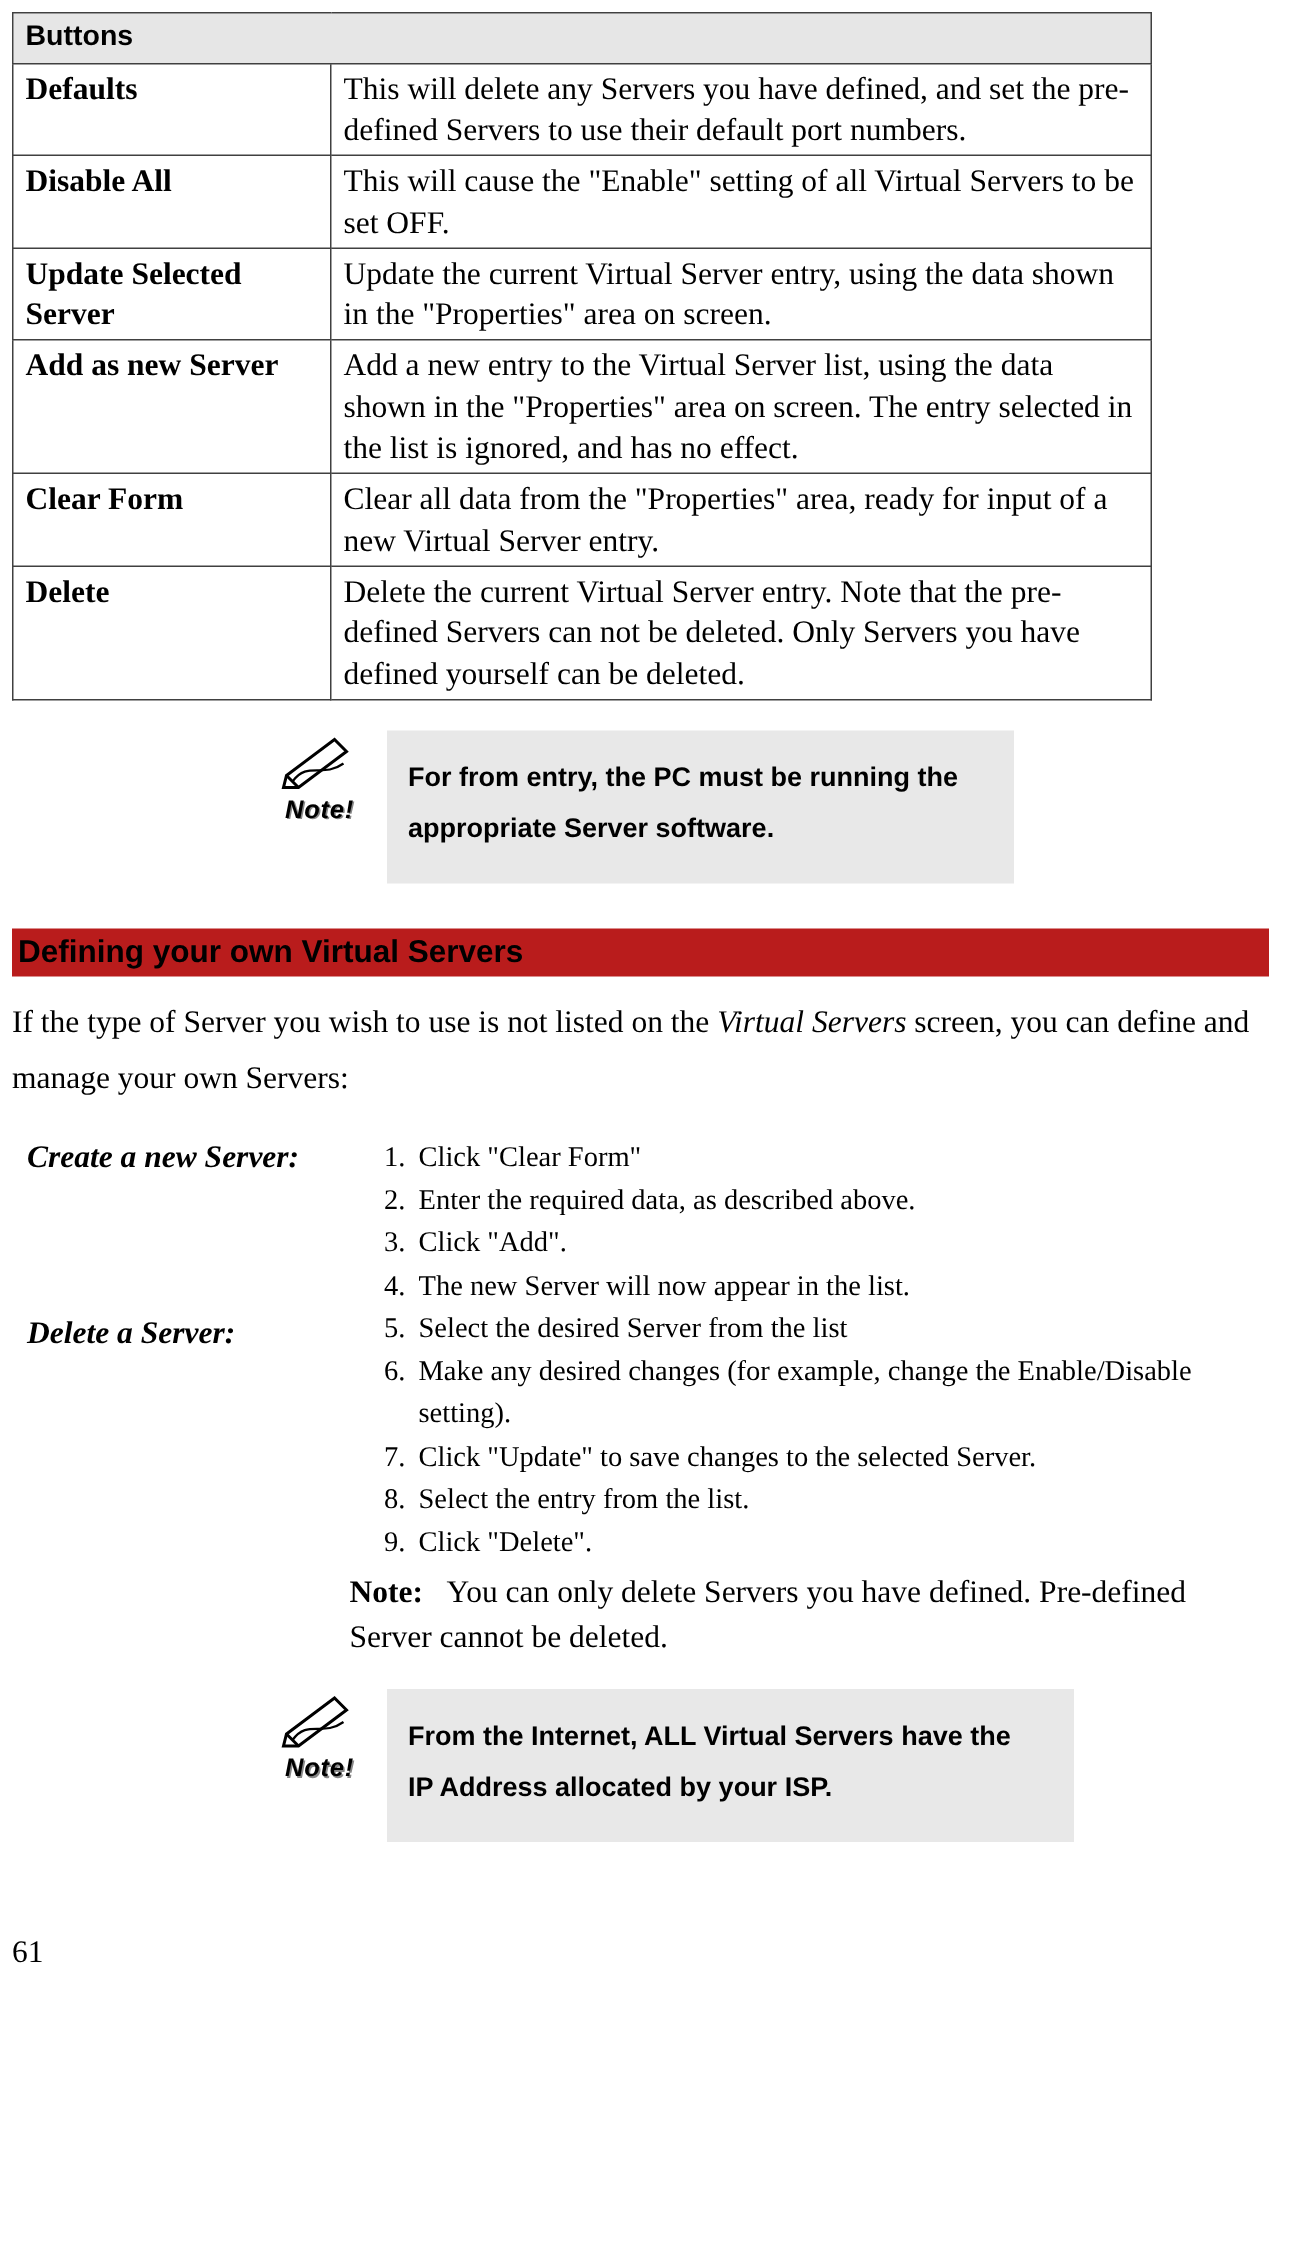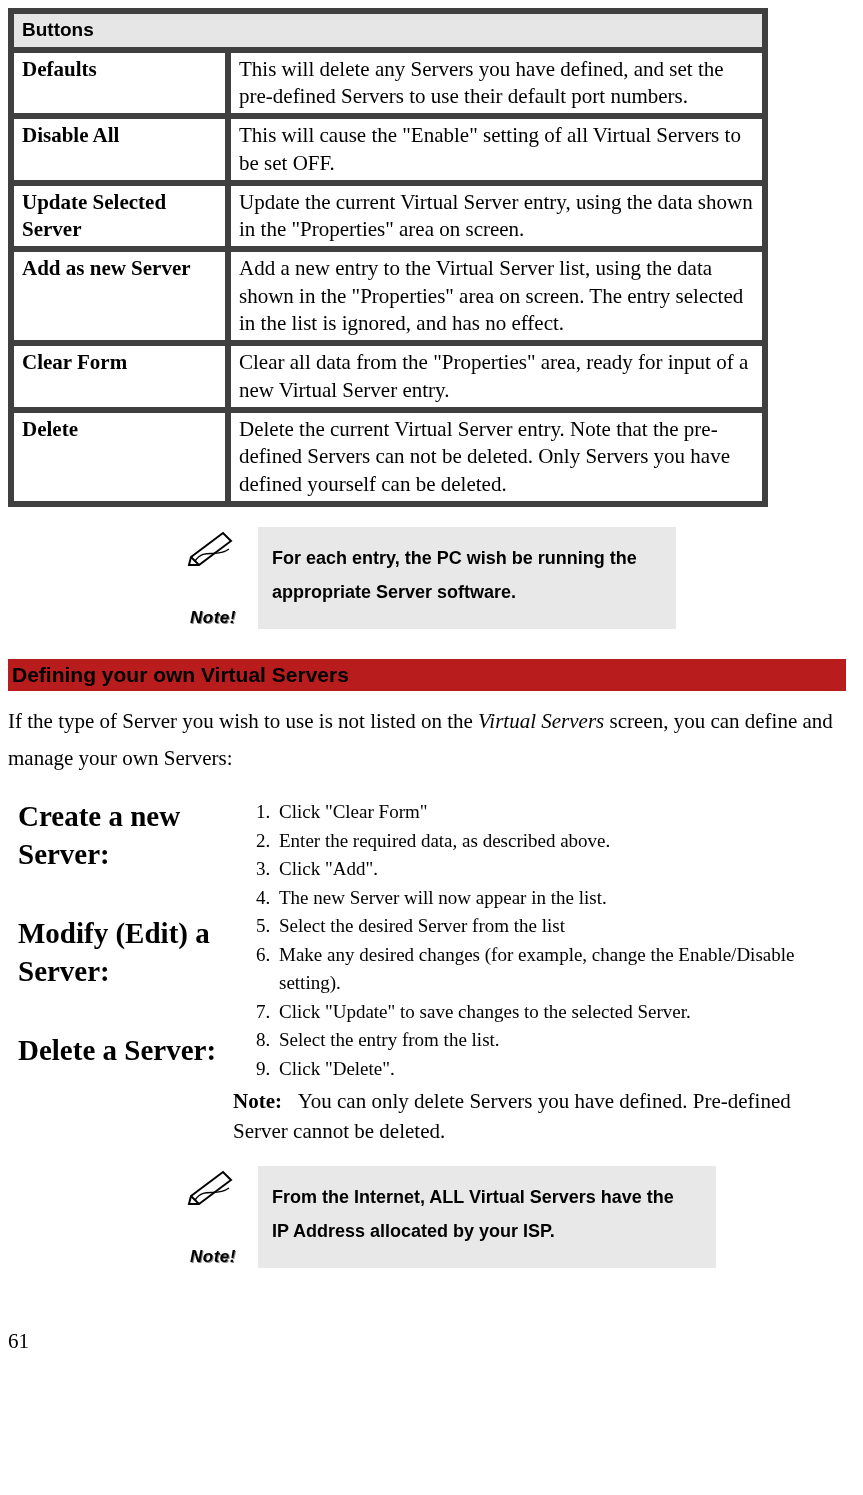--- a/index.html
+++ b/index.html
@@ -12,21 +12,21 @@
     width: 863px;
     box-sizing: border-box;
     line-height: 1.3;
   }
   table.buttons {
     border-collapse: collapse;
     width: 760px;
     margin: 0 0 20px 0;
   }
   table.buttons th, table.buttons td {
-    border: 6px solid #404040;
+    border: 1px solid #404040;
     padding: 3px 8px 3px 8px;
     vertical-align: top;
     text-align: left;
   }
   table.buttons thead th {
     background: #e6e6e6;
     font-family: Arial, Helvetica, sans-serif;
     font-weight: bold;
     font-size: 19px;
     padding: 4px 8px;
@@ -39,21 +39,21 @@
   .note-block {
     display: flex;
     margin: 18px 0 30px 170px;
   }
   .note-icon {
     width: 70px;
     flex: 0 0 70px;
     display: flex;
     flex-direction: column;
     align-items: center;
-    justify-content: space-between;
+    justify-content: flex-start;
   }
   .note-icon svg { display: block; }
   .note-icon .note-word {
     font-family: Arial, Helvetica, sans-serif;
     font-weight: bold;
     font-style: italic;
     font-size: 17px;
     letter-spacing: 0.5px;
     text-shadow: 1px 1px 0 #888;
     margin-top: 2px;
@@ -84,23 +84,24 @@
   }
   em.vs { font-style: italic; }
   .steps-wrap {
     display: flex;
     margin: 0 0 20px 0;
   }
   .steps-labels {
     width: 225px;
     flex: 0 0 225px;
     font-weight: bold;
-    font-size: 29px;
+    font-size: 21px;
     padding-left: 10px;
     box-sizing: border-box;
+    font-style: italic;
   }
   .steps-labels .lbl { margin-bottom: 0; }
   .steps-list {
     flex: 1;
     font-size: 19px;
   }
   .steps-list ol {
     list-style: decimal;
     margin: 0;
     padding-left: 42px;
@@ -161,33 +162,32 @@
 
 <div class="note-block">
   <div class="note-icon">
     <svg width="56" height="40" viewBox="0 0 56 40">
       <path d="M6 30 L38 6 L46 14 L14 38 L4 38 Z" fill="none" stroke="#000" stroke-width="2"></path>
       <path d="M6 30 L14 38" stroke="#000" stroke-width="2"></path>
       <path d="M10 34 C 20 20, 30 32, 44 22" fill="none" stroke="#000" stroke-width="1.5"></path>
     </svg>
     <div class="note-word">Note!</div>
   </div>
-  <div class="note-box">For each entry, the PC wish be running the appropriate Server software.</div>
+  <div class="note-box">For from entry, the PC must be running the appropriate Server software.</div>
 </div>
 
 <h2 class="section">Defining your own Virtual Servers</h2>
 
 <p class="body">
   <span>If the type of Server you wish to use is not listed on the </span><em class="vs">Virtual Servers</em><span> screen, you can define and manage your own Servers:</span>
 </p>
 
 <div class="steps-wrap">
   <div class="steps-labels">
     <div class="lbl" style="height:117px">Create a new Server:</div>
-    <div class="lbl" style="height:117px">Modify (Edit) a Server:</div>
     <div class="lbl">Delete a Server:</div>
   </div>
   <div class="steps-list">
     <ol>
       <li>Click "Clear Form"</li>
       <li>Enter the required data, as described above.</li>
       <li>Click "Add".</li>
       <li>The new Server will now appear in the list.</li>
       <li>Select the desired Server from the list</li>
       <li>Make any desired changes (for example, change the Enable/Disable setting).</li>

